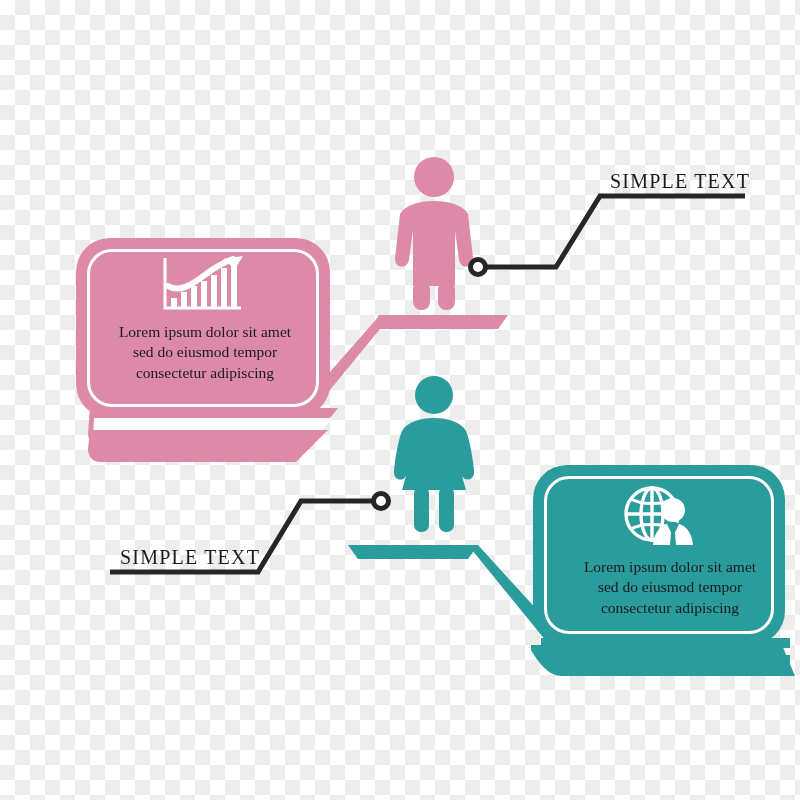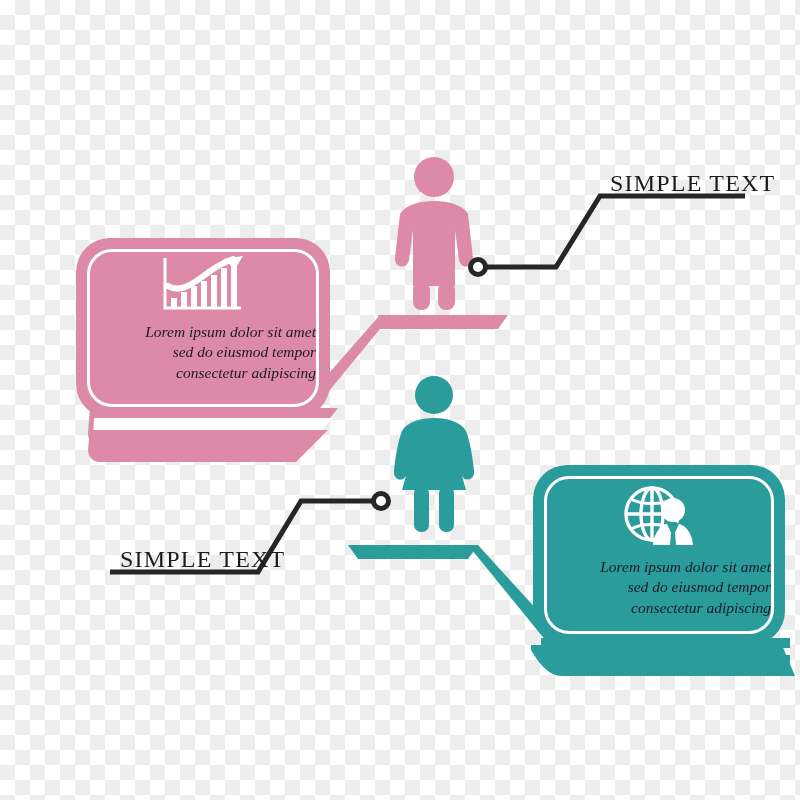--- a/index.html
+++ b/index.html
@@ -58,33 +58,32 @@
     background: #2a9c9c;
   }
 
   .card-icon { margin-top: 18px; }
 
   .card-text {
     margin-top: 4px;
     color: #1a1a22;
     font-size: 15.5px;
     line-height: 1.32;
-    text-align: right;
+    text-align: center;
     width: 100%;
     box-sizing: border-box;
     padding: 0 14px 0 18px;
-    font-style: italic;
   }
   #card-teal .card-text { padding: 0 14px 0 36px; }
   .card-text div { white-space: nowrap; }
 
   
   .simple-label {
     position: absolute;
-    font-size: 24px;
+    font-size: 20px;
     letter-spacing: 1.2px;
     color: #1b1b1b;
     white-space: nowrap;
   }
   #label-top { left: 610px; top: 170px; }
   #label-bottom { left: 120px; top: 546px; }
 </style>
 </head>
 <body>
 

